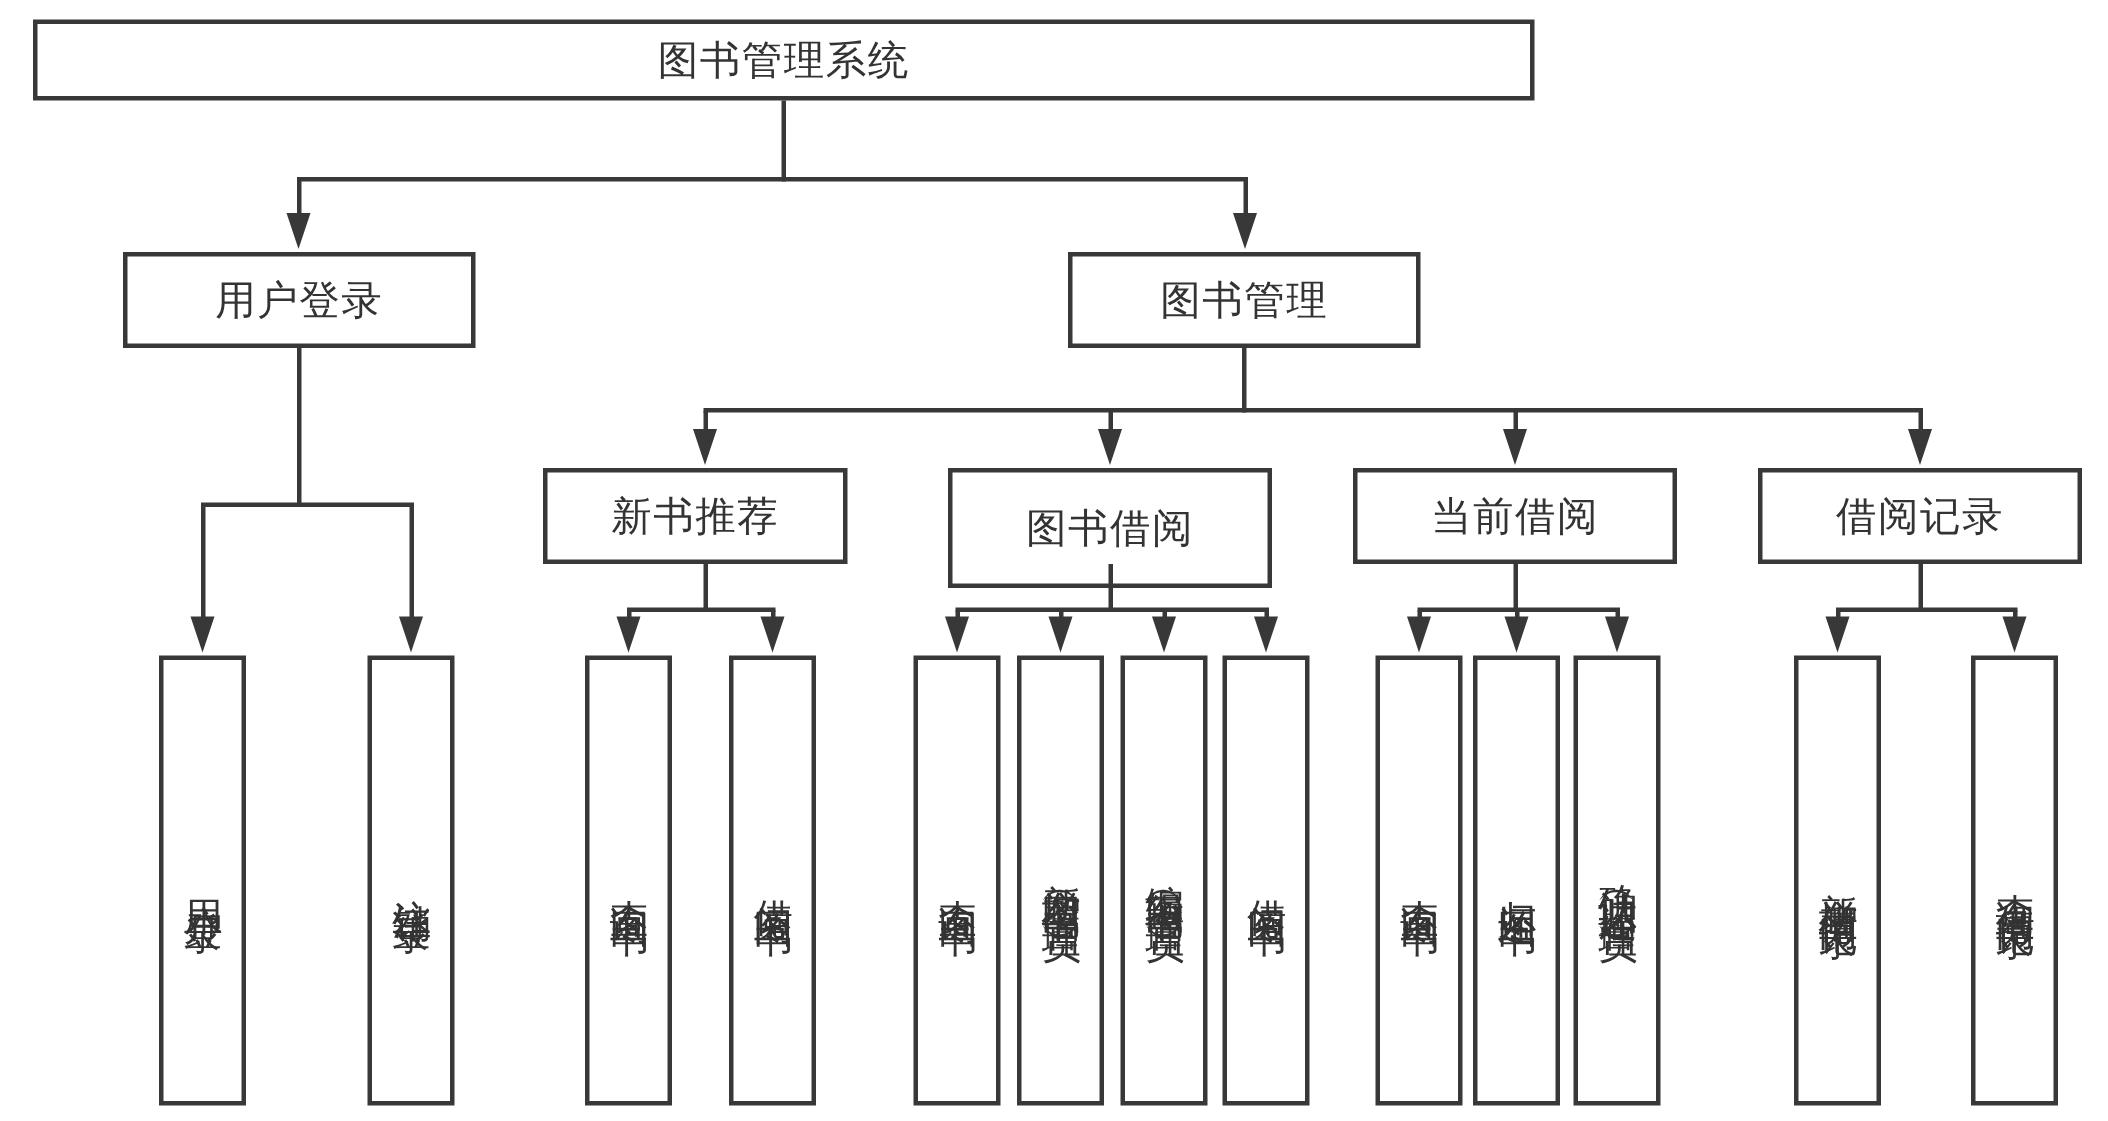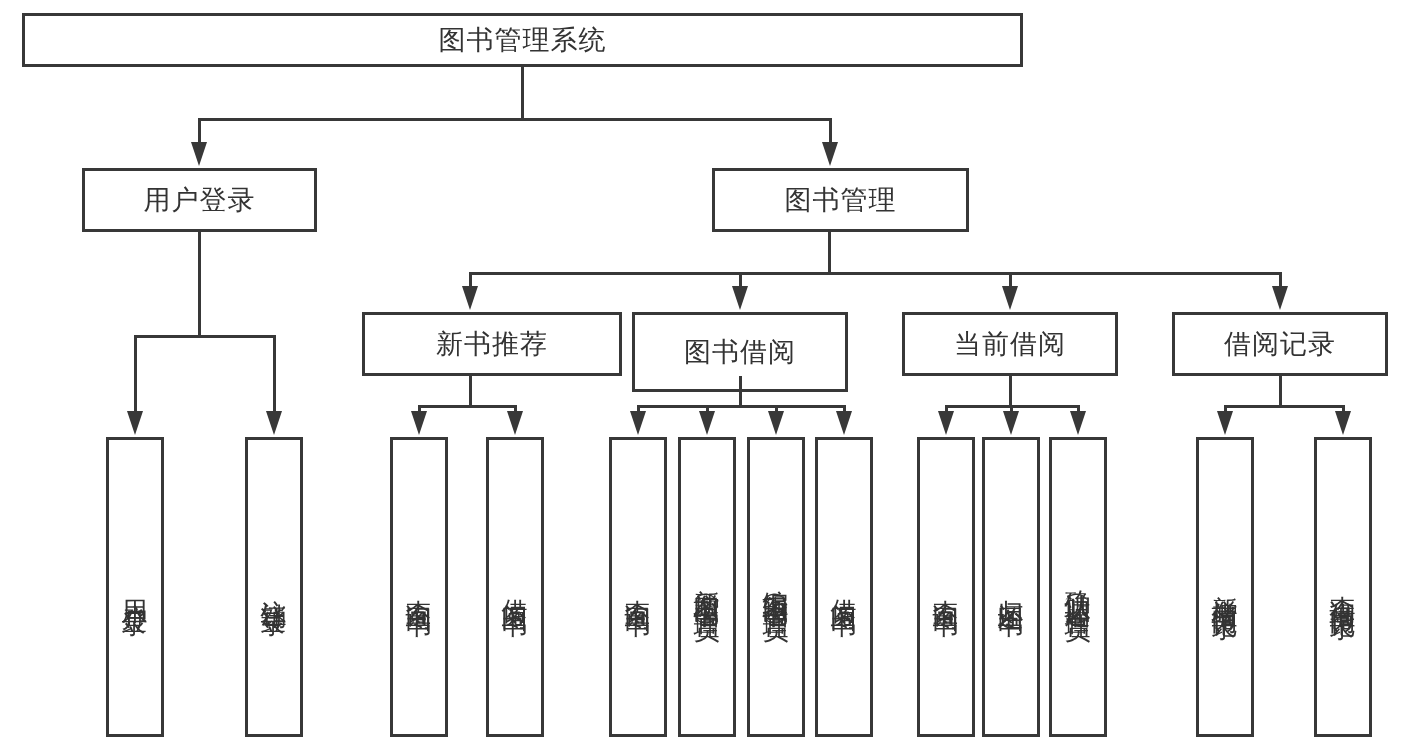--- a/index.html
+++ b/index.html
@@ -1,18 +1,18 @@
 <!DOCTYPE html>
 <html><head>
 <meta charset="utf-8">
 <style>
   html,body{margin:0;padding:0;background:#ffffff;}
   .stage{
     position:relative;width:1405px;height:747px;background:#ffffff;overflow:hidden;
-    font-family:Liberation Sans, sans-serif;color:#333333;
+    font-family:Liberation Serif, serif;color:#333333;
   }
   
   .b{
     position:absolute;box-sizing:border-box;border:3px solid #383838;background:#ffffff;
     display:flex;align-items:center;justify-content:center;
   }
   .hb{font-size:27px;letter-spacing:1px;}
   .vb{
     font-size:26px;
     writing-mode:vertical-rl;text-orientation:mixed;letter-spacing:4px;line-height:1;
@@ -46,21 +46,21 @@
   <div class="hl" style="left:197.5px;top:118px;width:634px"></div>
 
   <div class="vl" style="left:197.5px;top:118px;height:28px"></div>
   <div class="ar" style="left:191px;top:142px"></div>
   <div class="vl" style="left:828.5px;top:118px;height:28px"></div>
   <div class="ar" style="left:822px;top:142px"></div>
 
   <div class="b hb" style="left:82px;top:168px;width:235px;height:64px">
     <span>用户登录</span>
   </div>
-  <div class="b hb" style="left:712px;top:168px;width:257px;height:64px">
+  <div class="b hb" style="left:712px;top:168px;width:235px;height:64px">
     <span>图书管理</span>
   </div>
 
   <div class="vl" style="left:197.5px;top:232px;height:106px"></div>
   <div class="hl" style="left:133.5px;top:335px;width:142px"></div>
   <div class="vl" style="left:133.5px;top:337px;height:76px"></div>
   <div class="ar" style="left:127px;top:411px"></div>
   <div class="vl" style="left:272.5px;top:337px;height:76px"></div>
   <div class="ar" style="left:266px;top:411px"></div>
 
@@ -68,21 +68,21 @@
   <div class="hl" style="left:468.5px;top:272px;width:813px"></div>
   <div class="vl" style="left:468.5px;top:274px;height:16px"></div>
   <div class="ar" style="left:462px;top:286px"></div>
   <div class="vl" style="left:738.5px;top:274px;height:16px"></div>
   <div class="ar" style="left:732px;top:286px"></div>
   <div class="vl" style="left:1008.5px;top:274px;height:16px"></div>
   <div class="ar" style="left:1002px;top:286px"></div>
   <div class="vl" style="left:1278.5px;top:274px;height:16px"></div>
   <div class="ar" style="left:1272px;top:286px"></div>
 
-  <div class="b hb" style="left:362px;top:312px;width:260px;height:64px">
+  <div class="b hb" style="left:362px;top:312px;width:203px;height:64px">
     <span>新书推荐</span>
   </div>
   <div class="b hb" style="left:632px;top:312px;width:216px;height:80px">
     <span>图书借阅</span>
   </div>
   <div class="b hb" style="left:902px;top:312px;width:216px;height:64px">
     <span>当前借阅</span>
   </div>
   <div class="b hb" style="left:1172px;top:312px;width:216px;height:64px">
     <span>借阅记录</span>

